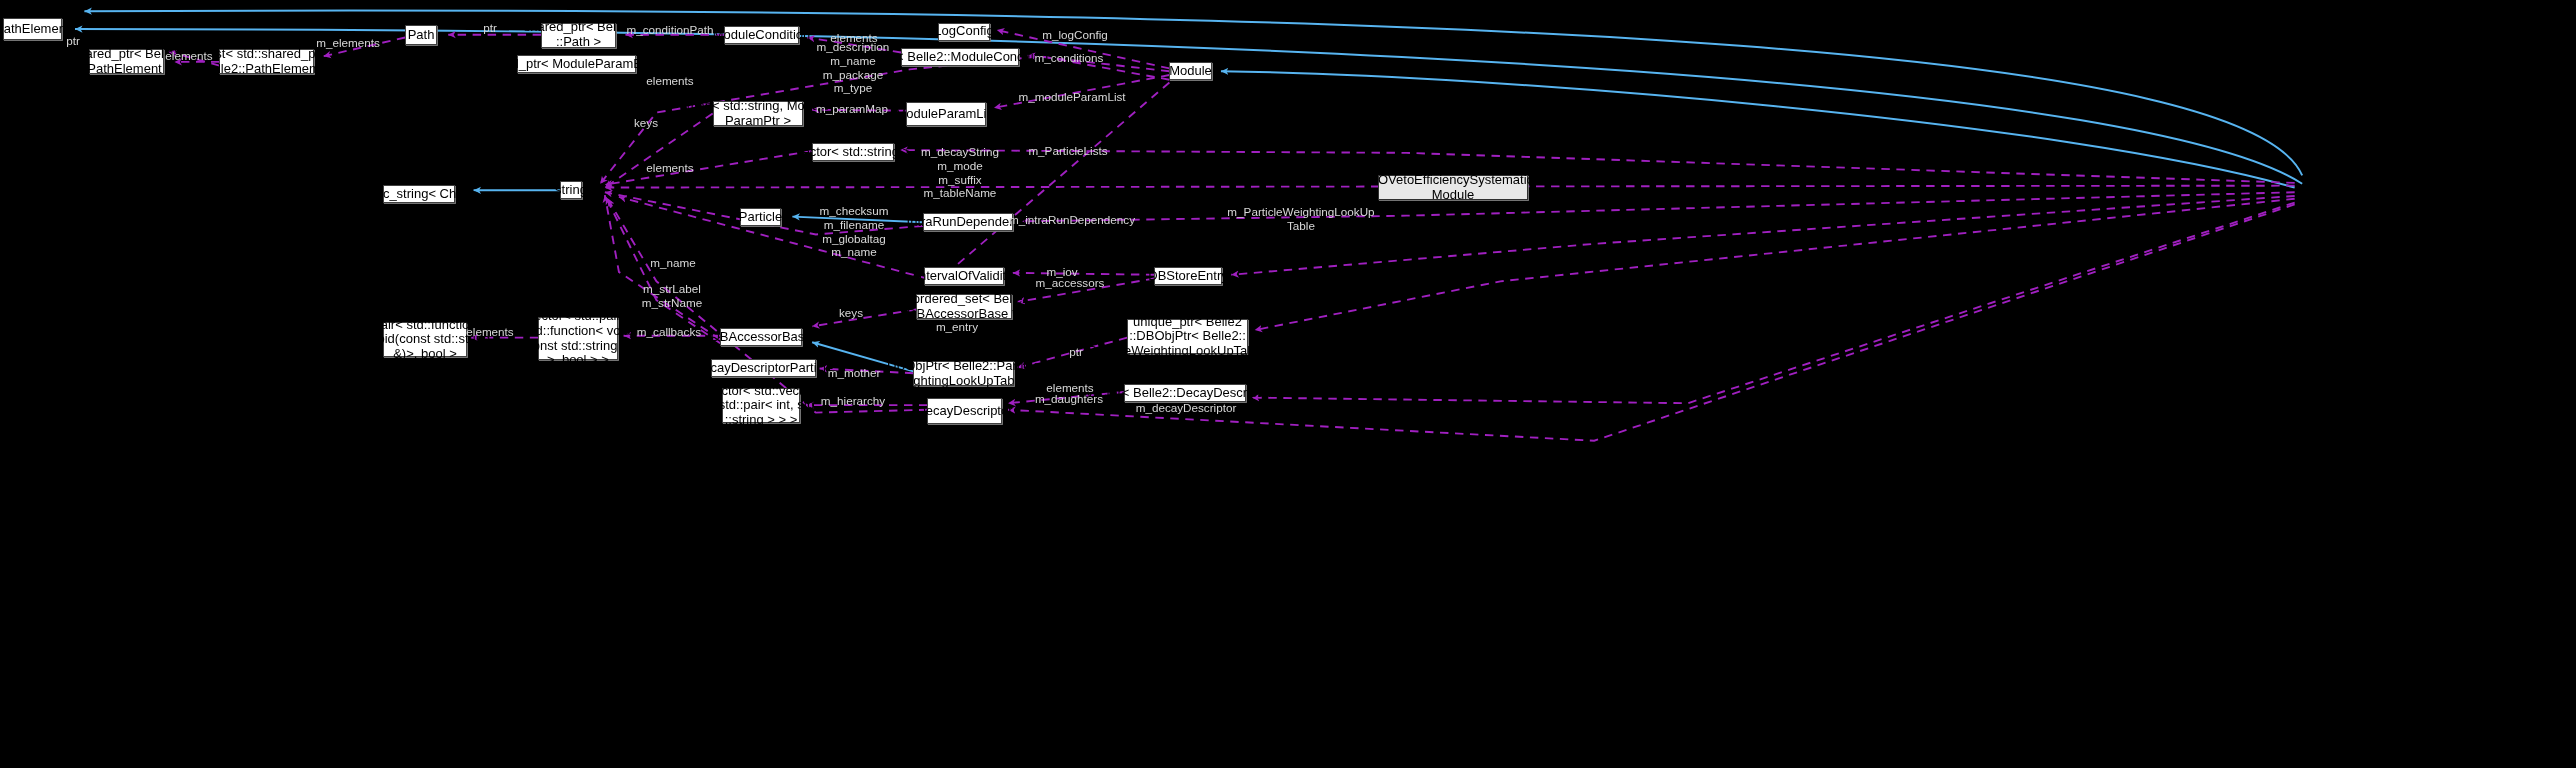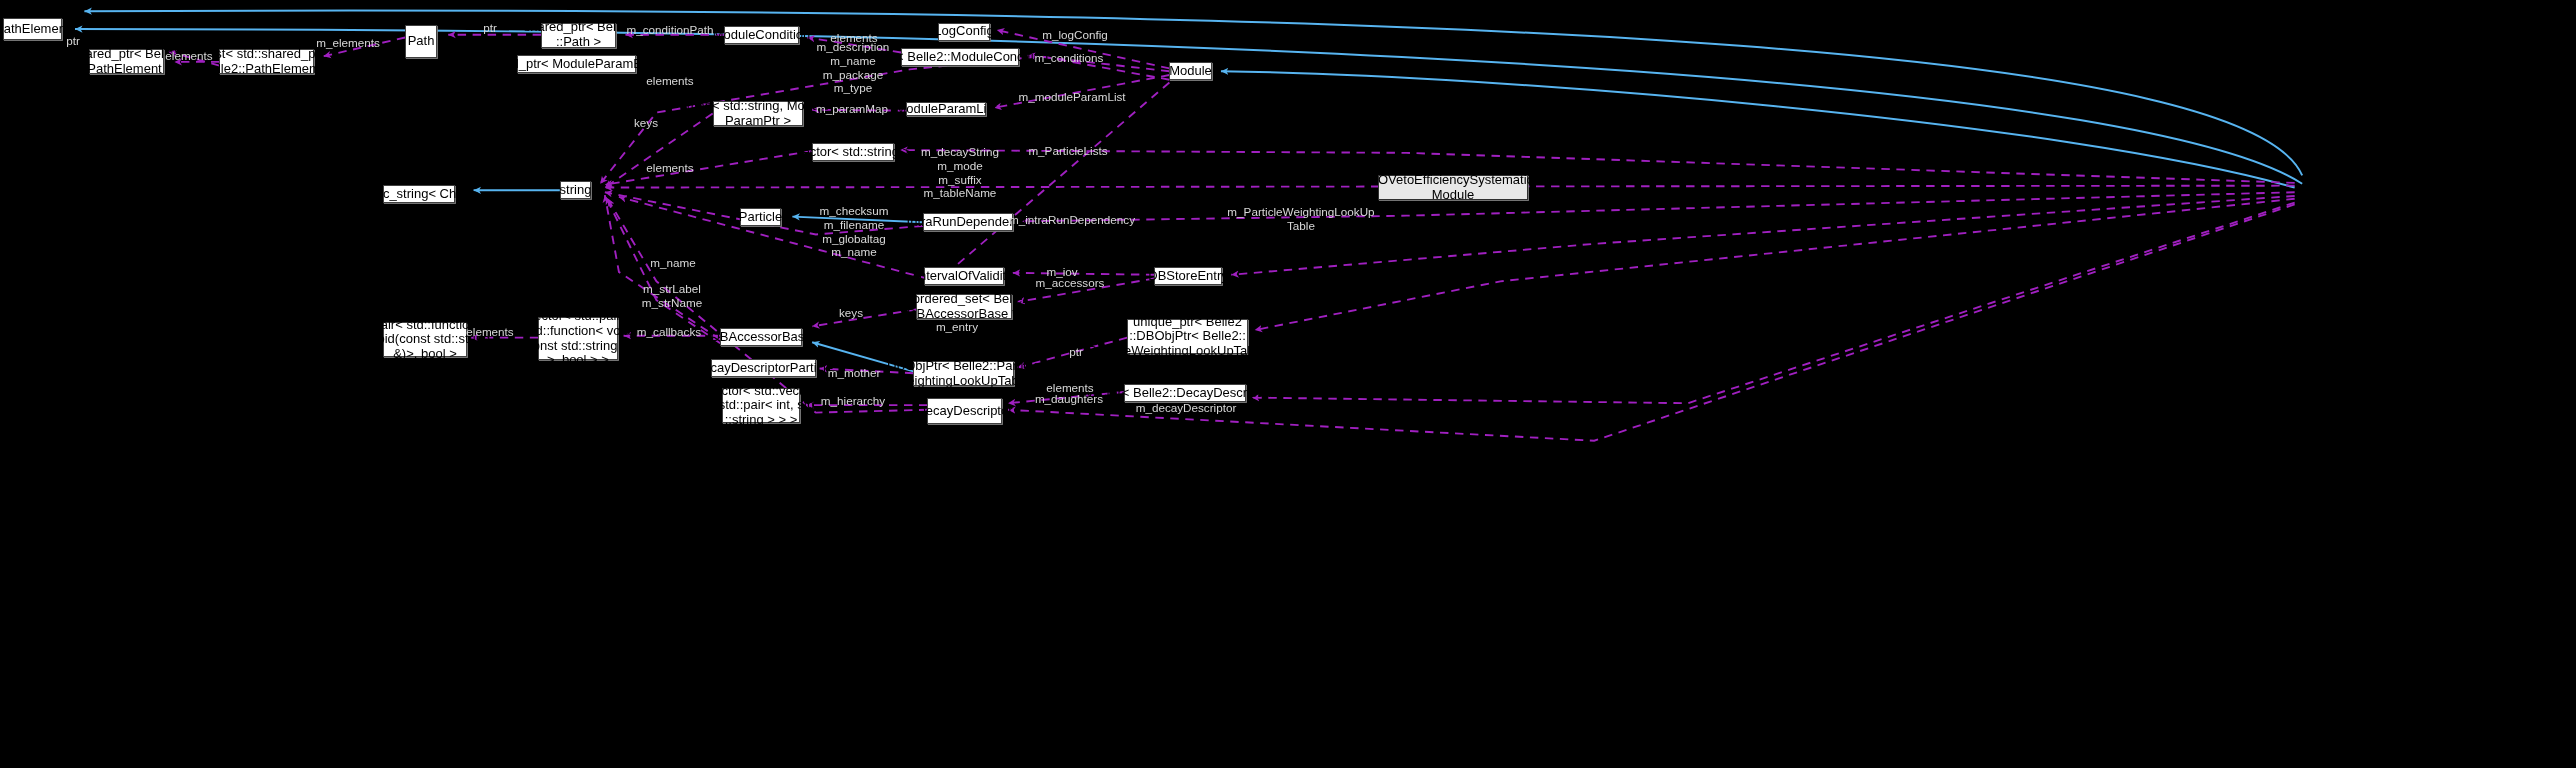--- a/index.html
+++ b/index.html
@@ -76,53 +76,53 @@
       <path d="M1247,88 L1000,300 L660,210"></path>
     </g>
   </svg>
 
   <div id="nodes-layer">
       <div class="node" style="left: 2.8px; top: 18px; width: 59px; height: 21.6px;">PathElement</div>
       <div class="node" style="left: 89px; top: 49px; width: 75px; height: 25px;">shared_ptr&lt; Belle2
 ::PathElement &gt;</div>
       <div class="node" style="left: 219px; top: 49px; width: 95px; height: 25px;">list&lt; std::shared_ptr
 &lt; Belle2::PathElement &gt; &gt;</div>
-      <div class="node" style="left: 405px; top: 25px; width: 32px; height: 33px;">Path</div>
+      <div class="node" style="left: 405px; top: 25px; width: 32px; height: 20px;">Path</div>
       <div class="node" style="left: 541px; top: 22.5px; width: 75px; height: 25px;">shared_ptr&lt; Belle2
 ::Path &gt;</div>
       <div class="node" style="left: 724px; top: 26px; width: 75px; height: 18px;">ModuleCondition</div>
       <div class="node" style="left: 938px; top: 22.5px; width: 52px; height: 18px;">LogConfig</div>
       <div class="node" style="left: 901px; top: 48px; width: 118px; height: 18px;">vector&lt; Belle2::ModuleCondition &gt;</div>
       <div class="node" style="left: 1169px; top: 62px; width: 43px; height: 18px;">Module</div>
       <div class="node" style="left: 517px; top: 55px; width: 119px; height: 18px;">shared_ptr&lt; ModuleParamBase &gt;</div>
       <div class="node" style="left: 713px; top: 101px; width: 90px; height: 25px;">map&lt; std::string, Module
 ParamPtr &gt;</div>
-      <div class="node" style="left: 906px; top: 102px; width: 80px; height: 14px;">ModuleParamList</div>
+      <div class="node" style="left: 906px; top: 102px; width: 80px; height: 24px;">ModuleParamList</div>
       <div class="node" style="left: 812px; top: 143px; width: 82px; height: 18px;">vector&lt; std::string &gt;</div>
       <div class="node" style="left: 383px; top: 185px; width: 72px; height: 18px;">basic_string&lt; Char &gt;</div>
-      <div class="node" style="left: 560px; top: 181px; width: 31px; height: 18px;">string</div>
+      <div class="node" style="left: 560px; top: 181px; width: 22px; height: 18px;">string</div>
       <div class="node" style="left: 740px; top: 208px; width: 41px; height: 18px;">Particle</div>
       <div class="node" style="left: 923px; top: 213px; width: 90px; height: 18px;">IntraRunDependency</div>
       <div class="node" style="left: 924px; top: 267px; width: 80px; height: 18px;">IntervalOfValidity</div>
       <div class="node" style="left: 1154px; top: 267px; width: 68px; height: 18px;">DBStoreEntry</div>
       <div class="node" style="left: 916px; top: 294px; width: 96px; height: 25px;">unordered_set&lt; Belle2
 ::DBAccessorBase * &gt;</div>
       <div class="node" style="left: 1127px; top: 319px; width: 121px; height: 35px;">unique_ptr&lt; Belle2
 ::DBObjPtr&lt; Belle2::
 ParticleWeightingLookUpTable &gt; &gt;</div>
       <div class="node" style="left: 383px; top: 322px; width: 84px; height: 35px;">pair&lt; std::function
 &lt; void(const std::string
 &amp;)&gt;, bool &gt;</div>
       <div class="node" style="left: 538px; top: 317px; width: 80px; height: 43px;">vector&lt; std::pair&lt;
 std::function&lt; void
 (const std::string &amp;)
 &gt;, bool &gt; &gt;</div>
       <div class="node" style="left: 720px; top: 328px; width: 82px; height: 18px;">DBAccessorBase</div>
       <div class="node" style="left: 711px; top: 359px; width: 105px; height: 18px;">DecayDescriptorParticle</div>
-      <div class="node" style="left: 913px; top: 361px; width: 101px; height: 25px; text-align: right;">DBObjPtr&lt; Belle2::Particle
+      <div class="node" style="left: 913px; top: 361px; width: 101px; height: 25px;">DBObjPtr&lt; Belle2::Particle
 WeightingLookUpTable &gt;</div>
       <div class="node" style="left: 1124px; top: 384px; width: 122px; height: 18px;">vector&lt; Belle2::DecayDescriptor &gt;</div>
       <div class="node" style="left: 927px; top: 398px; width: 75px; height: 26px;">DecayDescriptor</div>
       <div class="node" style="left: 722px; top: 388px; width: 78px; height: 35px;">vector&lt; std::vector
 &lt; std::pair&lt; int, std
 ::string &gt; &gt; &gt;</div>
       <div class="node hl" style="left: 1357px; top: 175px; width: 150px; height: 25px; margin-left: 21px;">PiOVetoEfficiencySystematics
 Module</div>
     </div>
   <div id="labels-layer">

